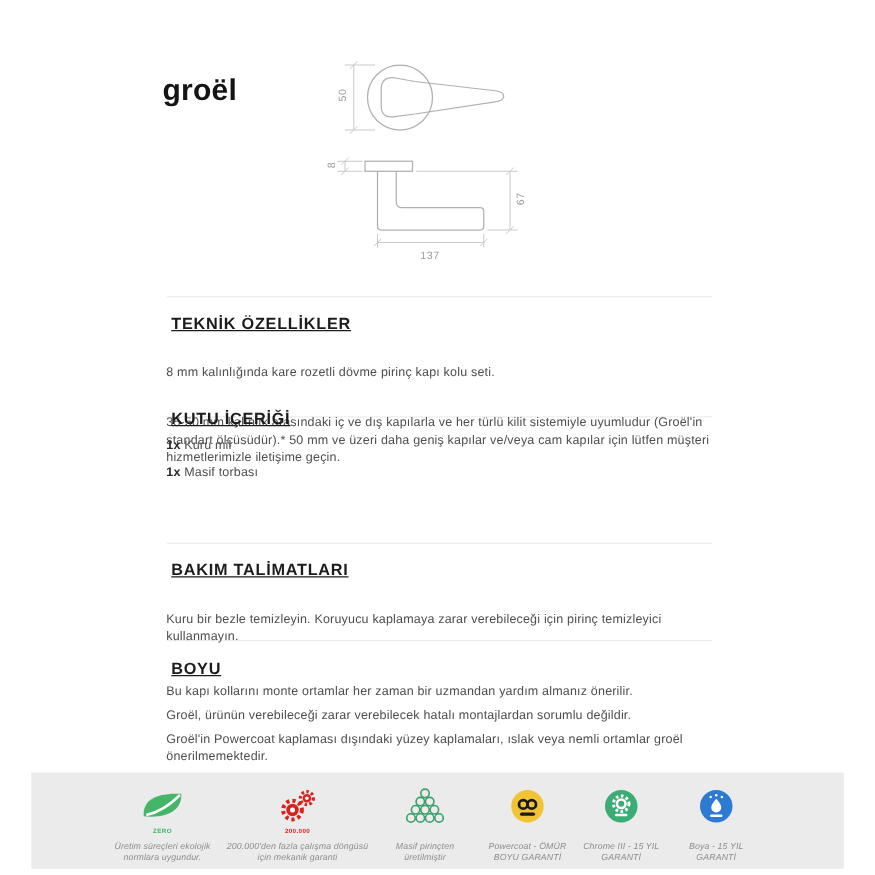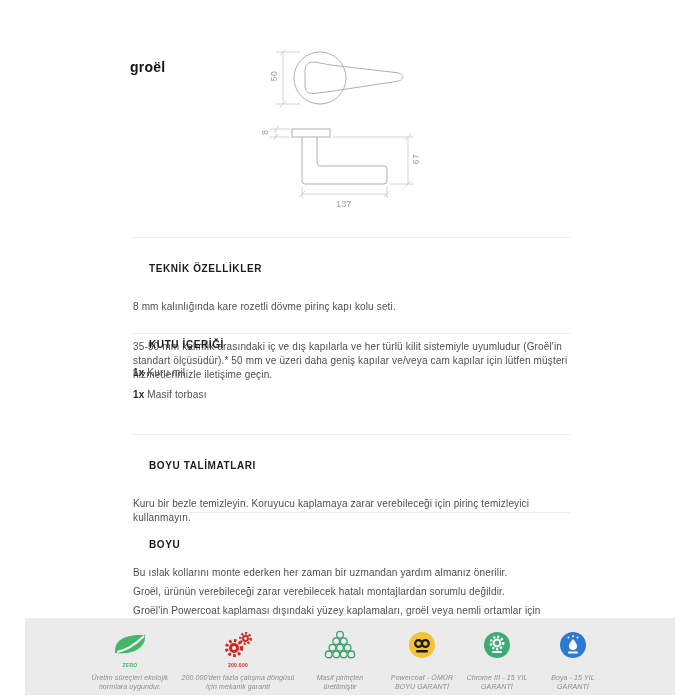--- a/index.html
+++ b/index.html
@@ -2,33 +2,33 @@
 <html><head>
 <meta charset="utf-8">
 <style>
   html,body{margin:0;padding:0;}
   body{
     width:700px;height:700px;position:relative;background:#ffffff;
     font-family:"Liberation Sans", sans-serif;overflow:hidden;
     -webkit-font-smoothing:antialiased;
   }
   .logo{
-    position:absolute;left:130px;top:59px;font-size:14px;font-weight:600;
+    position:absolute;left:130px;top:59px;font-size:24px;font-weight:600;
     color:#141414;letter-spacing:.2px;
   }
   .drawing{position:absolute;left:240px;top:40px;}
   .rule{position:absolute;left:133px;width:437px;height:1px;background:#ededed;}
   .rule.r1{top:237px}.rule.r2{top:333px}.rule.r3{top:434px}.rule.r4{top:512px}
   .section{position:absolute;left:133px;width:440px;}
   .section.s-tech{top:247px}
   .section.s-box{top:323px}
   .section.s-care{top:444px}
   .section.s-warn{top:523px}
   .section h3{
-    margin:16px;font-size:10px;font-weight:700;color:#1c1c1c;letter-spacing:.6px;
+    margin:4px;font-size:13px;font-weight:700;color:#1c1c1c;letter-spacing:.6px;text-decoration:underline;
   }
   .section p{
     margin:26px 0 0 0;font-size:10px;color:#4e4e4e;line-height:14px;letter-spacing:.15px;
   }
   .section .item{margin-top:8px;}
   .section .item b{color:#2a2a2a;font-weight:700;}
   .section .warnline{margin-top:5px;}
   .footer{
     position:absolute;left:25px;top:618px;width:650px;height:77px;background:#ebebeb;
   }
@@ -126,29 +126,29 @@
   <p>35-50 mm kalınlık arasındaki iç ve dış kapılarla ve her türlü kilit sistemiyle uyumludur (Groël'in standart ölçüsüdür).* 50 mm ve üzeri daha geniş kapılar ve/veya cam kapılar için lütfen müşteri hizmetlerimizle iletişime geçin.</p>
 </div>
 
 <div class="section s-box">
   <h3>KUTU İÇERİĞİ</h3>
   <p class="item"><b>1x</b><span> Kuru mil</span></p>
   <p class="item"><b>1x</b><span> Masif torbası</span></p>
 </div>
 
 <div class="section s-care">
-  <h3>BOYU TALİMATLARI</h3>
+  <h3>BAKIM TALİMATLARI</h3>
   <p>Kuru bir bezle temizleyin. Koruyucu kaplamaya zarar verebileceği için pirinç temizleyici kullanmayın.</p>
 </div>
 
 <div class="section s-warn">
   <h3>BOYU</h3>
-  <p class="warnline">Bu ıslak kollarını monte ederken her zaman bir uzmandan yardım almanız önerilir.</p>
+  <p class="warnline">Bu kapı kollarını monte ortamlar her zaman bir uzmandan yardım almanız önerilir.</p>
   <p class="warnline">Groël, ürünün verebileceği zarar verebilecek hatalı montajlardan sorumlu değildir.</p>
-  <p class="warnline">Groël'in Powercoat kaplaması dışındaki yüzey kaplamaları, groël veya nemli ortamlar için önerilmemektedir.</p>
+  <p class="warnline">Groël'in Powercoat kaplaması dışındaki yüzey kaplamaları, ıslak veya nemli ortamlar groël önerilmemektedir.</p>
 </div>
 
 <div class="footer">
 
   <div class="badge b1">
     <div class="iconbox">
       <svg width="34" height="24" viewBox="0 0 34 24">
         <path d="M2,20 C1,8 10,1 32,2 C33,14 22,22 2,20 Z" fill="#45b568"></path>
         <path d="M4,19 C14,17 24,10 31,3" stroke="#ffffff" stroke-width="2" fill="none"></path>
       </svg>

